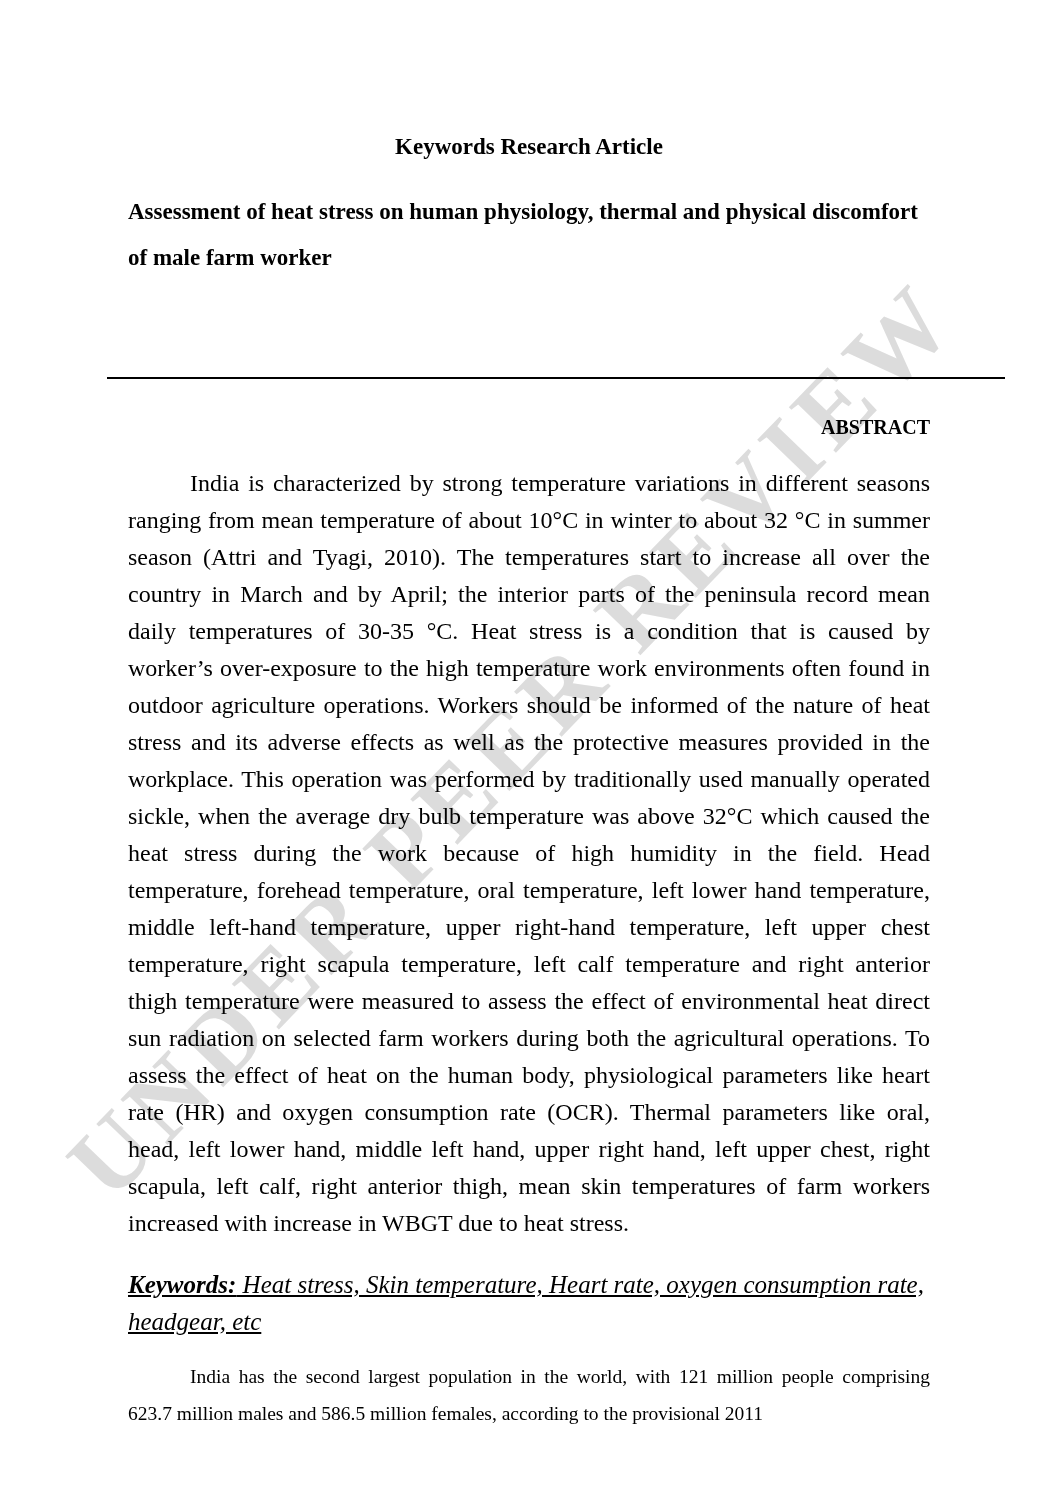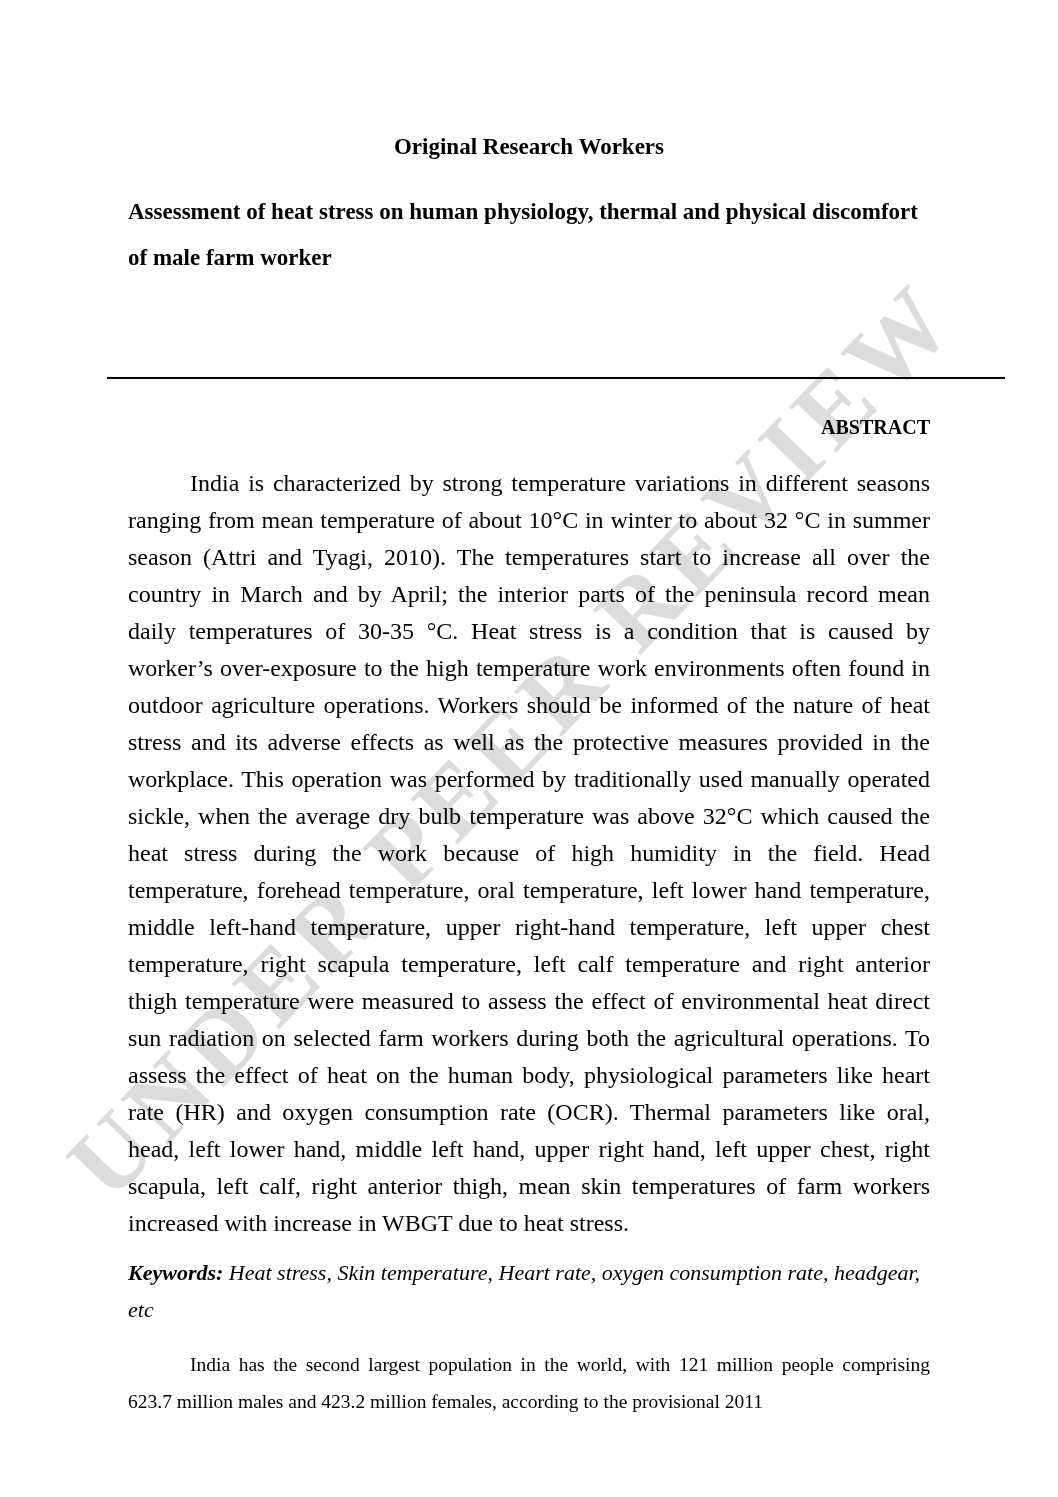--- a/index.html
+++ b/index.html
@@ -61,23 +61,24 @@
     margin-top: 36px;
   }
   .abstract-body {
     margin-top: 26px;
     font-size: 24px;
     line-height: 37px;
     text-align: justify;
     text-indent: 62px;
   }
   .keywords {
-    margin-top: 12px;
-    font-size: 22px;
+    margin-top: 24px;
+    font-size: 25px;
     line-height: 37px;
+    text-decoration: underline;
   }
   .keywords .kw-label {
     font-weight: bold;
     font-style: italic;
   }
   .keywords .kw-text {
     font-style: italic;
   }
   .intro-heading {
     margin-top: 20px;
@@ -95,29 +96,29 @@
 </style>
 </head>
 <body>
 
 <div class="page">
 
   <div class="watermark">UNDER PEER REVIEW</div>
 
   <div class="content">
 
-    <div class="article-type">Original Research Workers</div>
+    <div class="article-type">Keywords Research Article</div>
 
     <div class="paper-title">Assessment of heat stress on human physiology, thermal and physical discomfort of male farm worker</div>
 
     <hr class="rule">
 
     <div class="abstract-heading">ABSTRACT</div>
 
     <p class="abstract-body">India is characterized by strong temperature variations in different seasons ranging from mean temperature of about 10°C in winter to about 32 °C in summer season (Attri and Tyagi, 2010). The temperatures start to increase all over the country in March and by April; the interior parts of the peninsula record mean daily temperatures of 30-35 °C. Heat stress is a condition that is caused by worker’s over-exposure to the high temperature work environments often found in outdoor agriculture operations. Workers should be informed of the nature of heat stress and its adverse effects as well as the protective measures provided in the workplace. This operation was performed by traditionally used manually operated sickle, when the average dry bulb temperature was above 32°C which caused the heat stress during the work because of high humidity in the field. Head temperature, forehead temperature, oral temperature, left lower hand temperature, middle left-hand temperature, upper right-hand temperature, left upper chest temperature, right scapula temperature, left calf temperature and right anterior thigh temperature were measured to assess the effect of environmental heat direct sun radiation on selected farm workers during both the agricultural operations. To assess the effect of heat on the human body, physiological parameters like heart rate (HR) and oxygen consumption rate (OCR). Thermal parameters like oral, head, left lower hand, middle left hand, upper right hand, left upper chest, right scapula, left calf, right anterior thigh, mean skin temperatures of farm workers increased with increase in WBGT due to heat stress.</p>
 
     <p class="keywords"><span class="kw-label">Keywords:</span><span class="kw-text"> Heat stress, Skin temperature, Heart rate, oxygen consumption rate, headgear, etc</span></p>
 
 
-    <p class="intro-body">India has the second largest population in the world, with 121 million people comprising 623.7 million males and 423.2 million females, according to the provisional 2011</p>
+    <p class="intro-body">India has the second largest population in the world, with 121 million people comprising 623.7 million males and 586.5 million females, according to the provisional 2011</p>
 
   </div>
 </div>
 
 </body></html>

